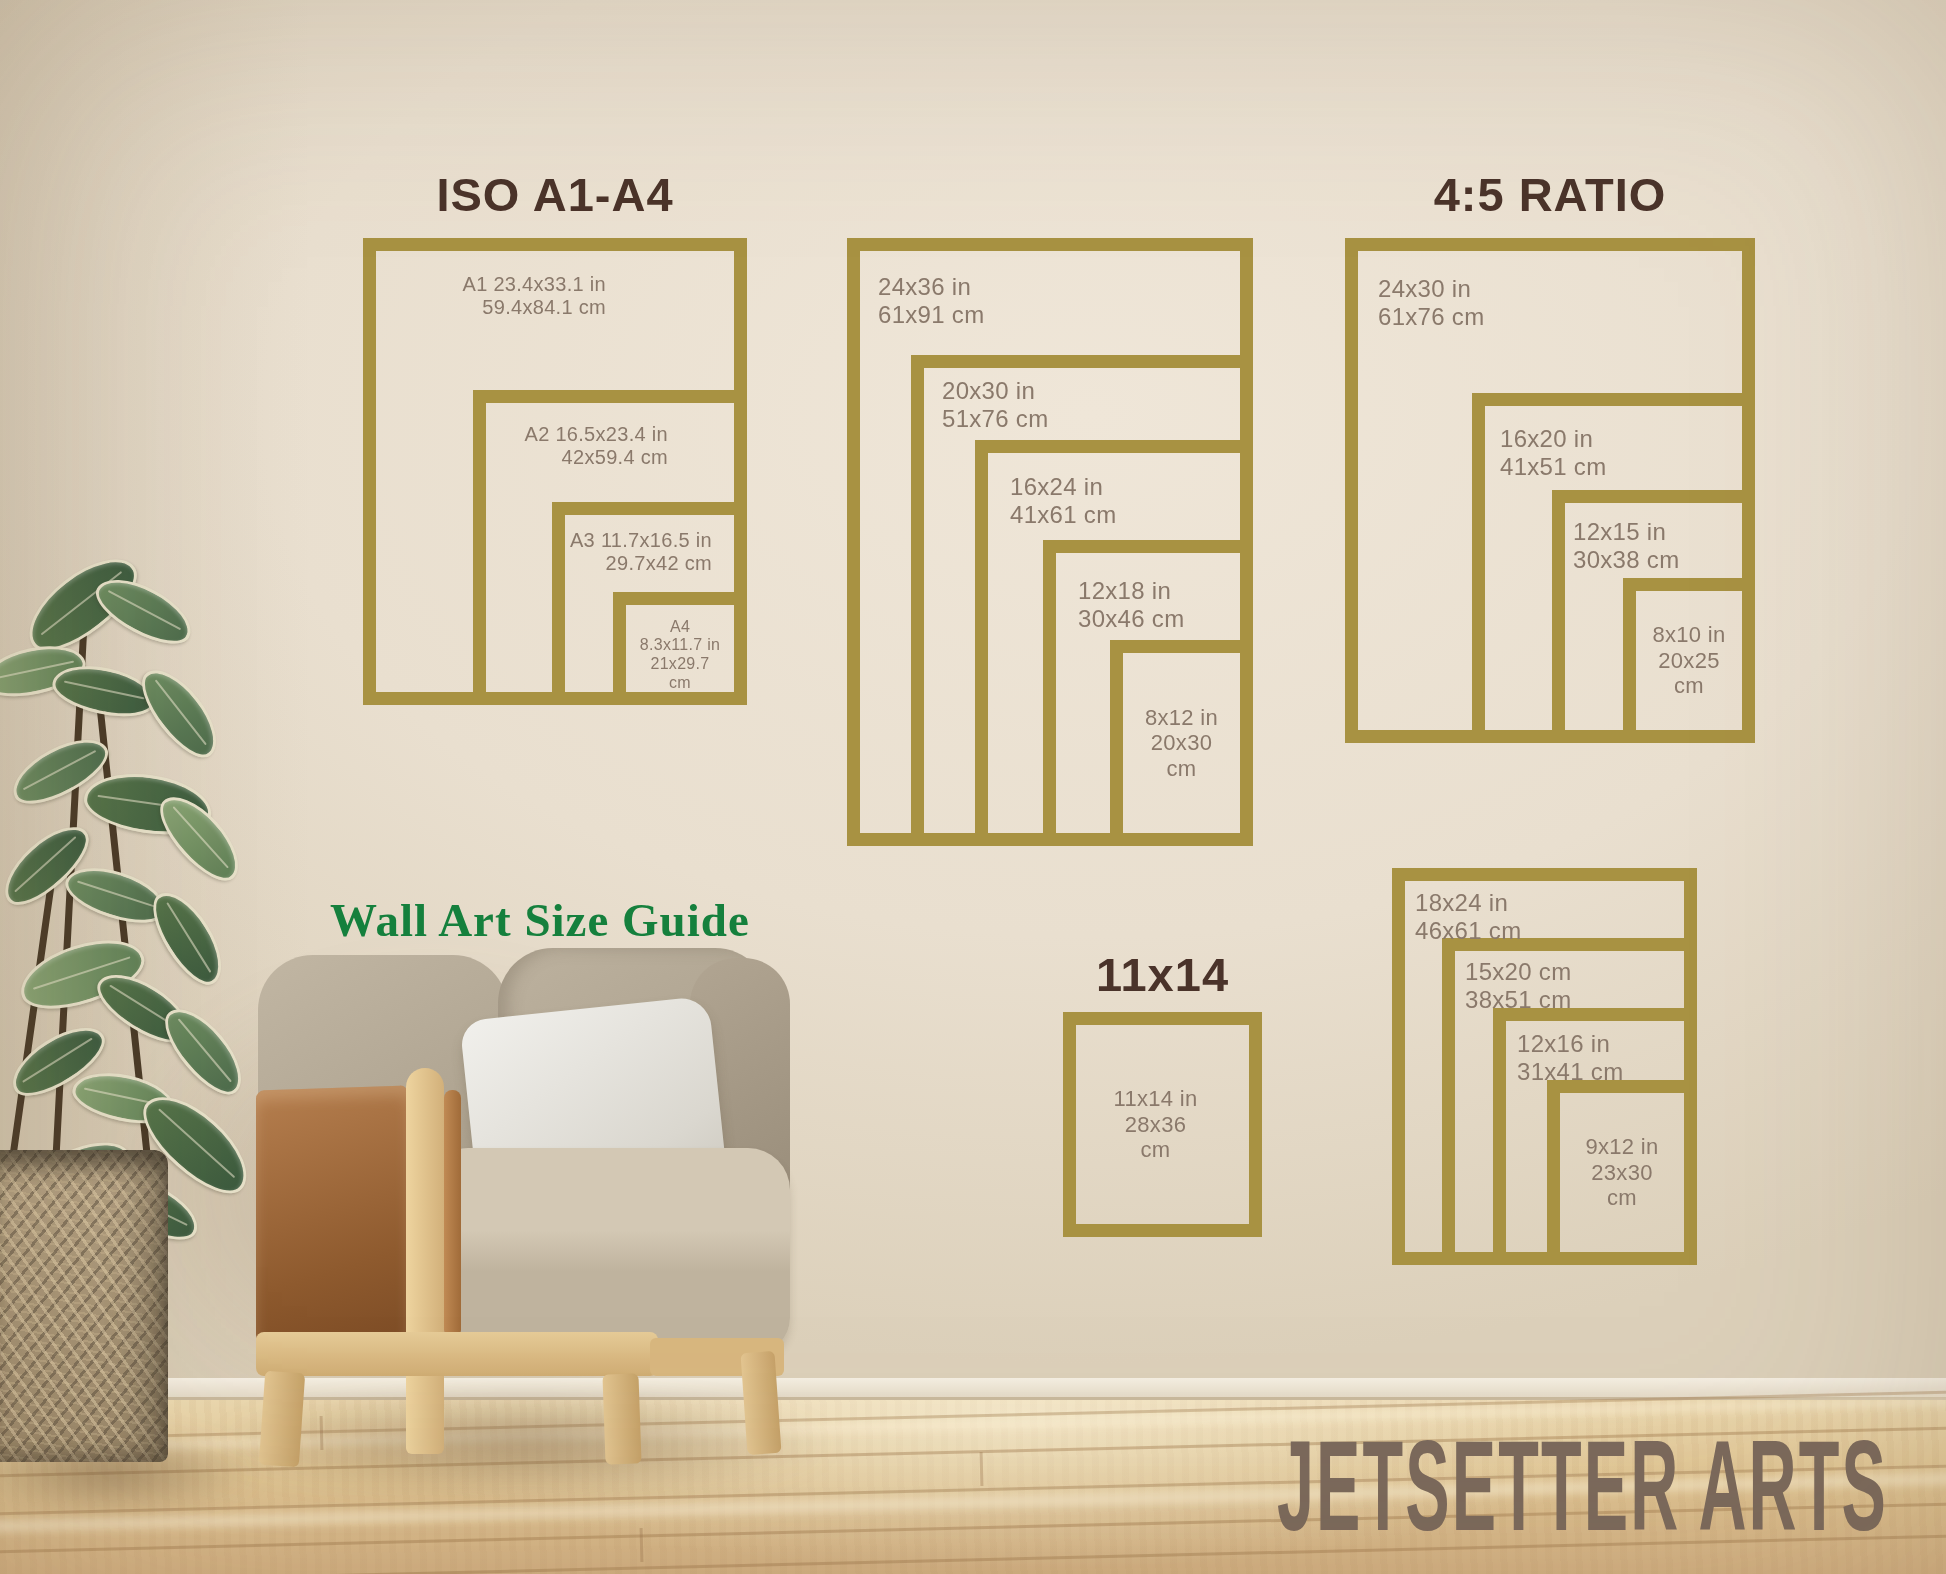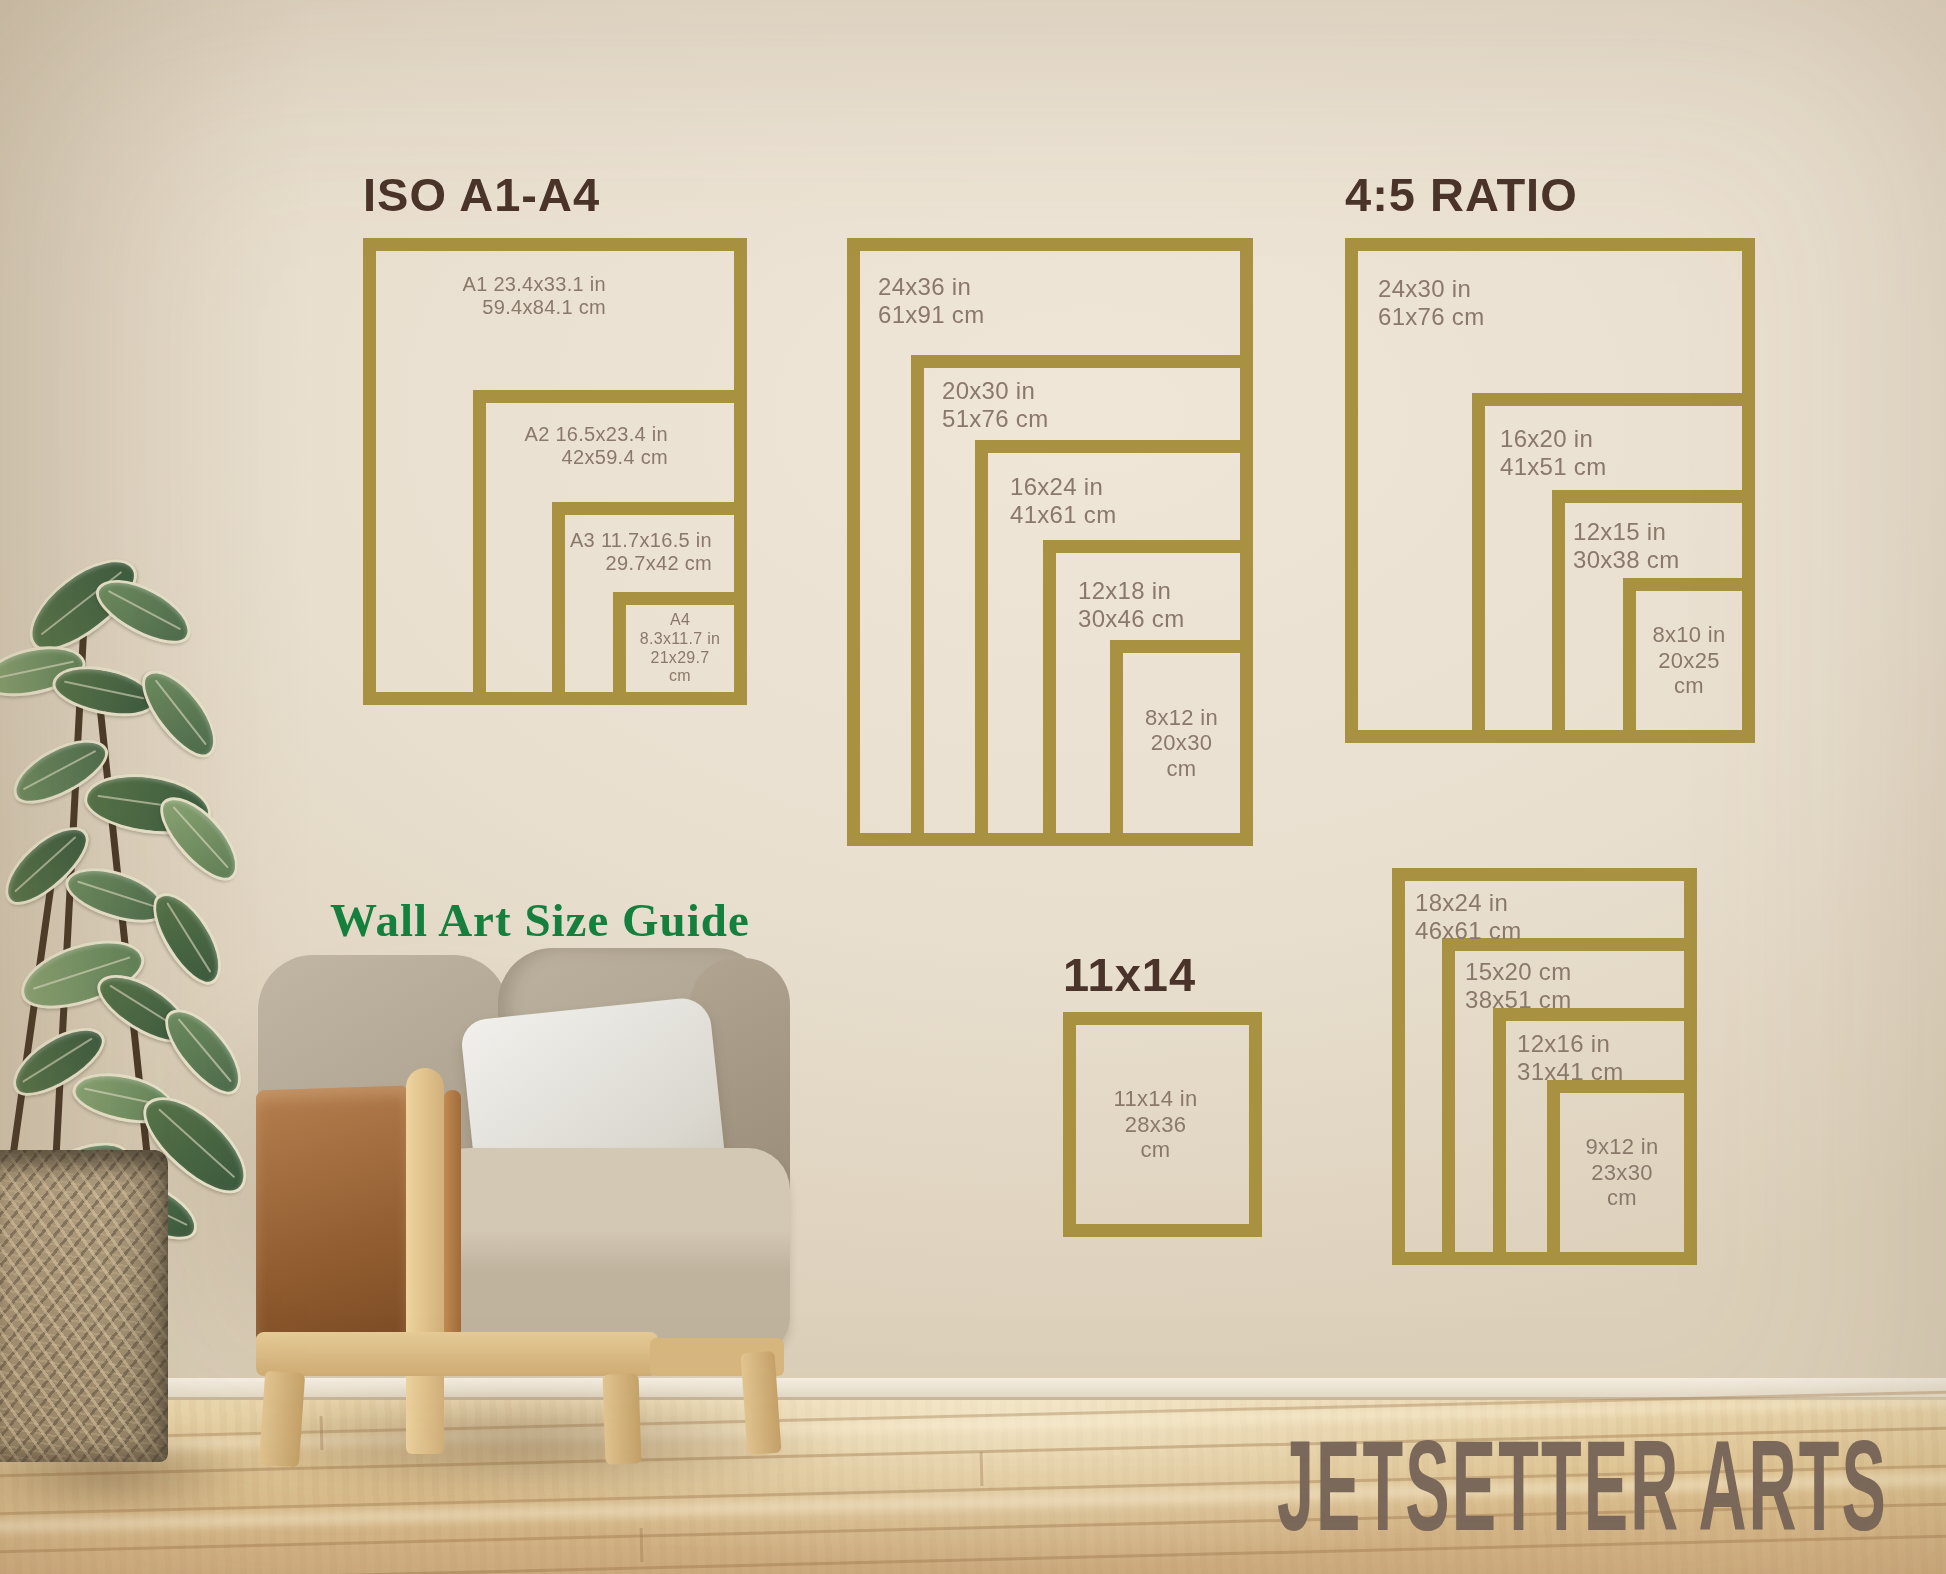--- a/index.html
+++ b/index.html
@@ -75,21 +75,21 @@
   .rail2{left:650px;top:1338px;width:134px;height:38px;border-radius:6px;background:#d8b77f;}
   .leg{background:linear-gradient(90deg,#e3c692,#c6a269);border-radius:6px;}
   .leg1{left:262px;top:1372px;width:40px;height:94px;transform:rotate(4deg);}
   .leg2{left:604px;top:1374px;width:36px;height:90px;transform:rotate(-2deg);}
   .leg3{left:744px;top:1352px;width:34px;height:102px;transform:rotate(-4deg);}
 
   
   .group{position:absolute;z-index:3;}
   .gframe{position:absolute;inset:0;border:13px solid var(--gold);}
   .lframe{position:absolute;right:0;bottom:0;border-top:13px solid var(--gold);border-left:13px solid var(--gold);}
-  .gtitle{position:absolute;left:0;right:0;top:-70px;color:var(--heading);
+  .gtitle{position:absolute;left:0;right:0;top:-70px;text-align:center;color:var(--heading);
     font-size:47px;font-weight:800;letter-spacing:1px;line-height:1.15;white-space:nowrap;}
   .flabel{position:absolute;font-weight:400;color:var(--label);line-height:1.16;letter-spacing:.3px;
     font-size:24px;white-space:nowrap;}
   .flabel.sm{font-size:20px;}
   .flabel.right{text-align:right;}
   .flabel.centered{display:flex;flex-direction:column;align-items:center;justify-content:center;
     text-align:center;font-size:22px;white-space:normal;}
   .flabel.xs{font-size:16px;}
 
   
@@ -174,21 +174,21 @@
         <div>59.4x84.1 cm</div>
       </div>
       <div class="flabel sm right" style="left:112px;top:172px;width:180px">
         <div>A2 16.5x23.4 in</div>
         <div>42x59.4 cm</div>
       </div>
       <div class="flabel sm right" style="left:186px;top:278px;width:150px">
         <div>A3 11.7x16.5 in</div>
         <div>29.7x42 cm</div>
       </div>
-      <div class="flabel centered xs" style="left:250px;top:354px;width:108px;height:87px">
+      <div class="flabel centered xs" style="left:250px;top:354px;width:108px;height:100px">
         <div>A4</div>
         <div>8.3x11.7 in</div>
         <div>21x29.7</div>
         <div>cm</div>
       </div>
     </div>
   </section>
 
   <section class="group" style="left:847px;top:238px;width:406px;height:608px">
     <div class="gframe">

